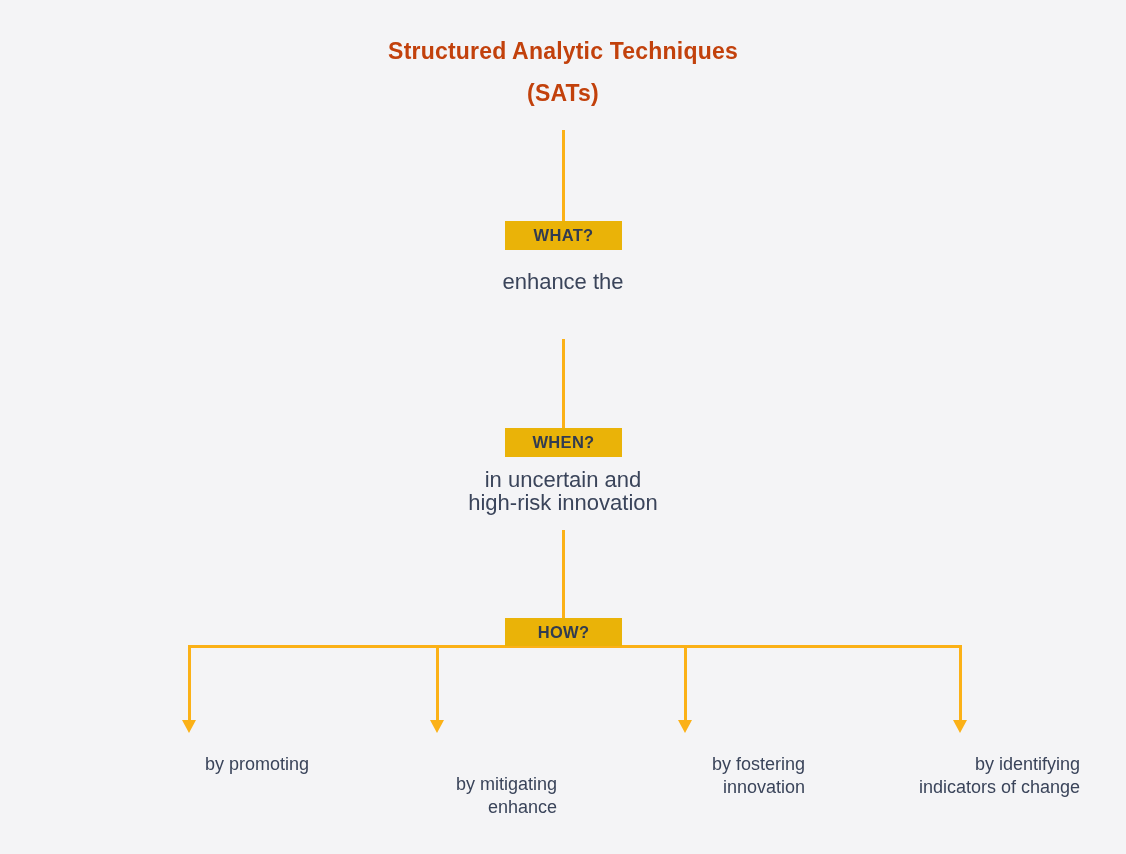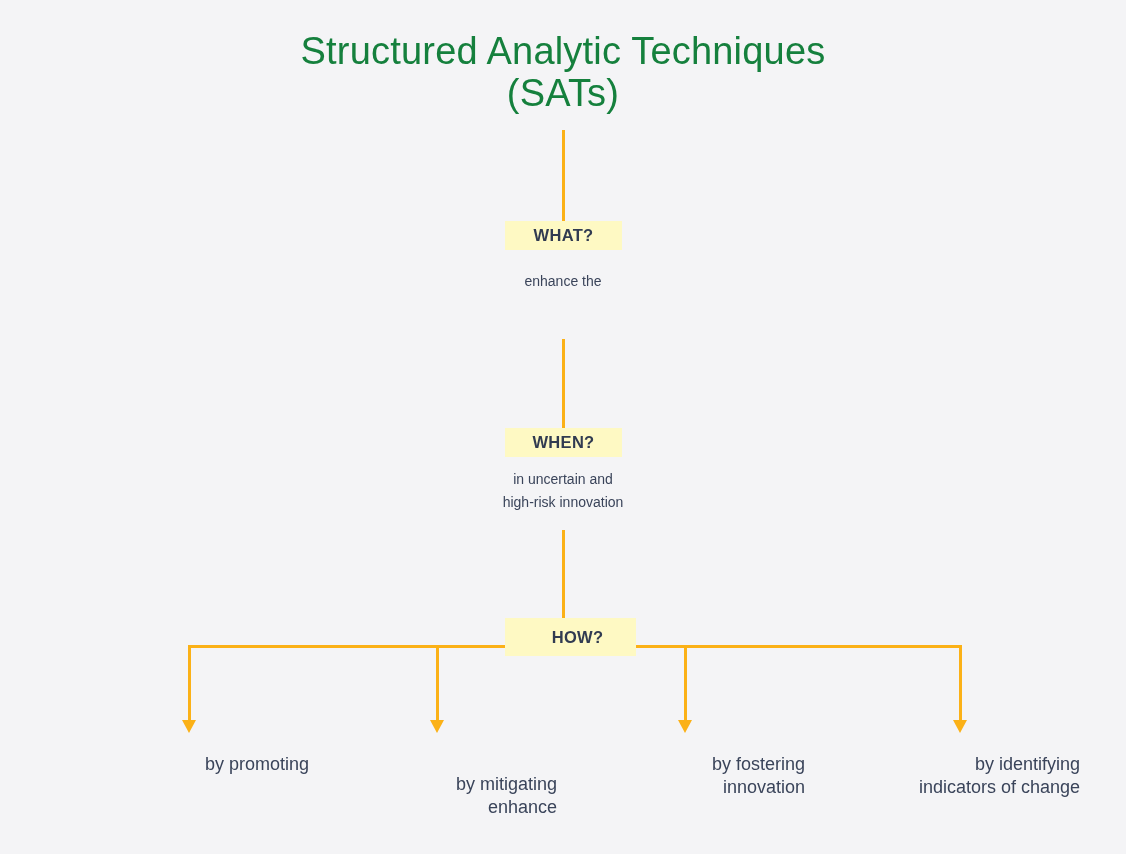--- a/index.html
+++ b/index.html
@@ -15,24 +15,24 @@
     background: #f4f4f6;
     overflow: hidden;
   }
   
   .title {
     position: absolute;
     left: 0;
     right: 0;
     top: 30px;
     text-align: center;
-    font-size: 38px;
-    font-weight: normal;
+    font-size: 23px;
+    font-weight: bold;
     line-height: 42px;
-    color: #15803d;
+    color: #c2410c;
     letter-spacing: 0.2px;
   }
   .title span { display: block; }
 
   
   .vline {
     position: absolute;
     left: 562px;
     width: 3px;
     background: #fbb117;
@@ -74,40 +74,40 @@
   .a2 { left: 430px; }
   .a3 { left: 678px; }
   .a4 { left: 953px; }
 
   
   .qbox {
     position: absolute;
     left: 505px;
     width: 117px;
     height: 29px;
-    background: #fef9c3;
+    background: #eab308;
     display: flex;
     align-items: center;
     justify-content: center;
     font-size: 16.5px;
     font-weight: bold;
     color: #313b51;
     letter-spacing: 0.3px;
   }
   .q1 { top: 221px; }
   .q2 { top: 428px; }
-  .q3 { top: 618px; height: 38px; padding-left: 14px; }
+  .q3 { top: 618px; height: 28px; }
 
   
   .caption {
     position: absolute;
     left: 413px;
     width: 300px;
     text-align: center;
-    font-size: 14px;
+    font-size: 22px;
     line-height: 23px;
     color: #3a445a;
   }
   .c1 { top: 270px; }
   .c2 { top: 468px; }
   .caption span { display: block; }
 
   
   .blabel {
     position: absolute;

